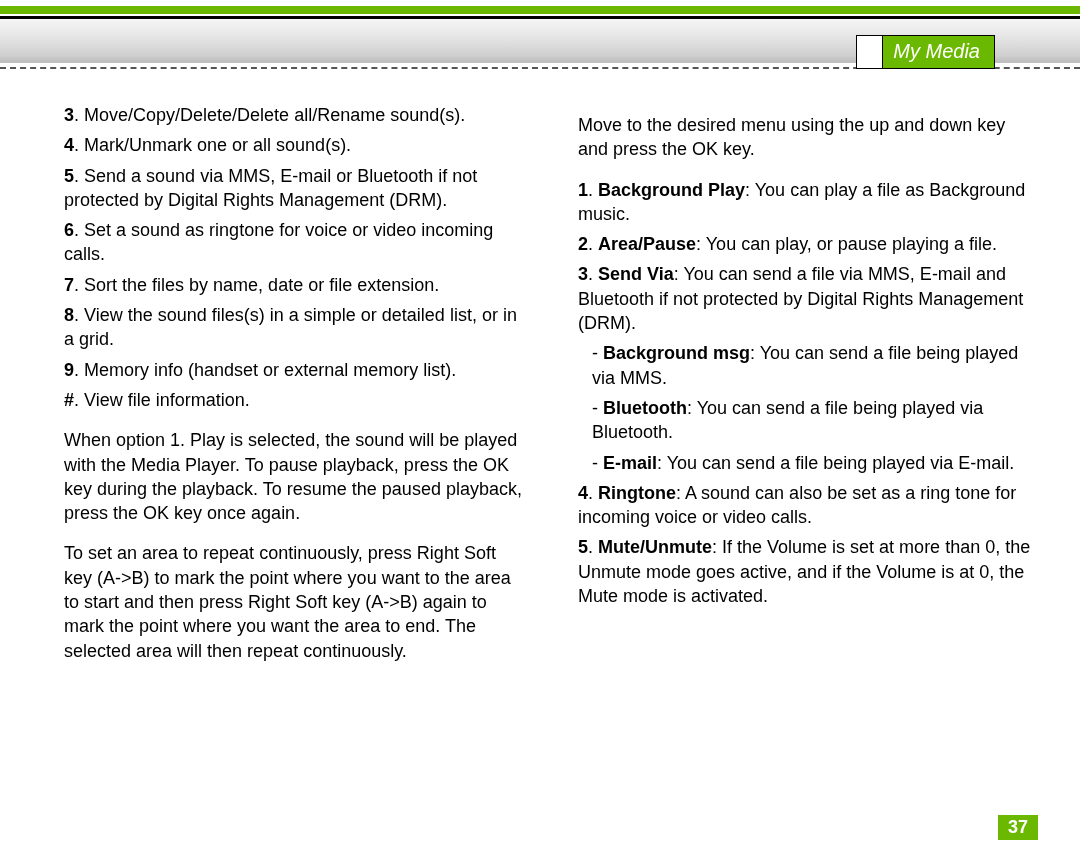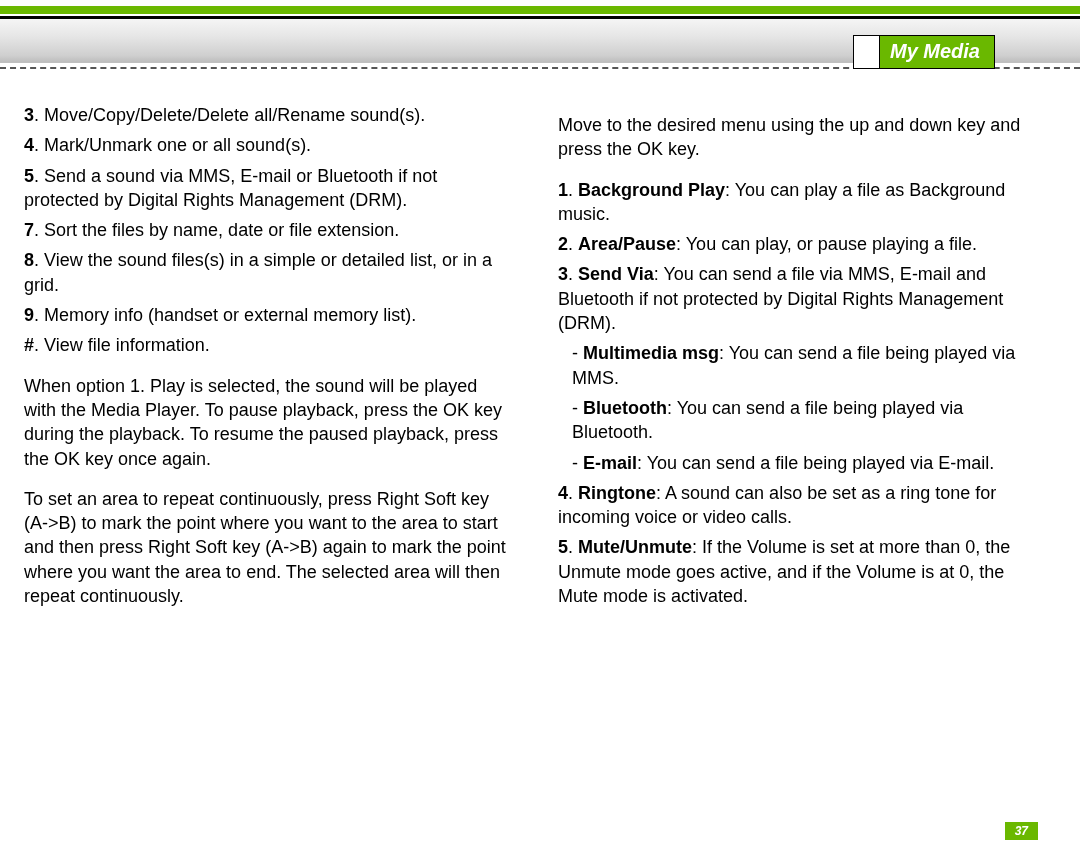--- a/index.html
+++ b/index.html
@@ -29,48 +29,47 @@
     width: 26px;
     background: #fff;
     border: 1px solid #000;
     height: 34px;
     border-right: none;
   }
   .tab-box {
     background: #6ab800;
     border: 1px solid #000;
     color: #fff;
-    font-weight: bold;
+    font-weight: normal;
     font-style: italic;
     font-size: 20px;
     padding: 4px 14px 6px 10px;
     height: 34px;
     display: flex;
     align-items: center;
   }
   .page-body {
-    padding: 34px 40px 0 24px;
+    padding: 34px 40px 0 64px;
     display: flex;
     gap: 52px;
   }
   .col { flex: 1; font-size: 18px; line-height: 1.35; }
   .col p { margin-bottom: 6px; }
   .item { margin-bottom: 6px; }
   .num { font-weight: bold; }
   .b { font-weight: bold; }
   .spacer { height: 10px; }
   .page-num {
     position: absolute;
     right: 42px;
     bottom: 24px;
     background: #6ab800;
     color: #fff;
     font-weight: bold;
-    font-style: italic;
-    font-size: 12px;
+    font-size: 18px;
     padding: 2px 10px;
   }
   body { position: relative; }
 </style>
 </head>
 <body>
 
 <div class="top-bar-white"></div>
 <div class="top-bar-green"></div>
 <div class="top-bar-black"></div>
@@ -81,39 +80,40 @@
     <div class="tab-box">My Media</div>
   </div>
 </div>
 
 <div class="page-body">
 
   <div class="col">
     <p class="item"><span class="num">3</span>. <span>Move/Copy/Delete/Delete all/Rename sound(s).</span></p>
     <p class="item"><span class="num">4</span>. <span>Mark/Unmark one or all sound(s).</span></p>
     <p class="item"><span class="num">5</span>. <span>Send a sound via MMS, E-mail or Bluetooth if not protected by Digital Rights Management (DRM).</span></p>
+    <p class="item"><span class="num">6</span>. <span>Set a sound as ringtone for voice or video incoming calls.</span></p>
     <p class="item"><span class="num">7</span>. <span>Sort the files by name, date or file extension.</span></p>
     <p class="item"><span class="num">8</span>. <span>View the sound files(s) in a simple or detailed list, or in a grid.</span></p>
     <p class="item"><span class="num">9</span>. <span>Memory info (handset or external memory list).</span></p>
     <p class="item"><span class="num">#</span>. <span>View file information.</span></p>
     <div class="spacer"></div>
     <p>When option 1. Play is selected, the sound will be played with the Media Player. To pause playback, press the OK key during the playback. To resume the paused playback, press the OK key once again.</p>
     <div class="spacer"></div>
     <p>To set an area to repeat continuously, press Right Soft key (A-&gt;B) to mark the point where you want to the area to start and then press Right Soft key (A-&gt;B) again to mark the point where you want the area to end. The selected area will then repeat continuously.</p>
     <div class="spacer"></div>
   </div>
 
   <div class="col">
     <div class="spacer"></div>
     <p>Move to the desired menu using the up and down key and press the OK key.</p>
     <div class="spacer"></div>
     <p class="item"><span class="num">1</span>. <span class="b">Background Play</span><span>: You can play a file as Background music.</span></p>
     <p class="item"><span class="num">2</span>. <span class="b">Area/Pause</span><span>: You can play, or pause playing a file.</span></p>
     <p class="item"><span class="num">3</span>. <span class="b">Send Via</span><span>: You can send a file via MMS, E-mail and Bluetooth if not protected by Digital Rights Management (DRM).</span></p>
-    <p class="item" style="padding-left:14px">- <span class="b">Multimedia msg</span><span>: You can send a file being played via MMS.</span></p>
+    <p class="item" style="padding-left:14px">- <span class="b">Background msg</span><span>: You can send a file being played via MMS.</span></p>
     <p class="item" style="padding-left:14px">- <span class="b">Bluetooth</span><span>: You can send a file being played via Bluetooth.</span></p>
     <p class="item" style="padding-left:14px">- <span class="b">E-mail</span><span>: You can send a file being played via E-mail.</span></p>
     <p class="item"><span class="num">4</span>. <span class="b">Ringtone</span><span>: A sound can also be set as a ring tone for incoming voice or video calls.</span></p>
     <p class="item"><span class="num">5</span>. <span class="b">Mute/Unmute</span><span>: If the Volume is set at more than 0, the Unmute mode goes active, and if the Volume is at 0, the Mute mode is activated.</span></p>
   </div>
 
 </div>
 
 <div class="page-num">37</div>
 

